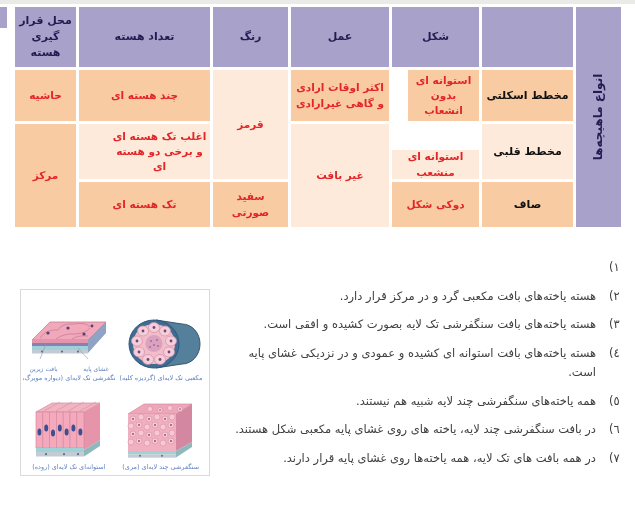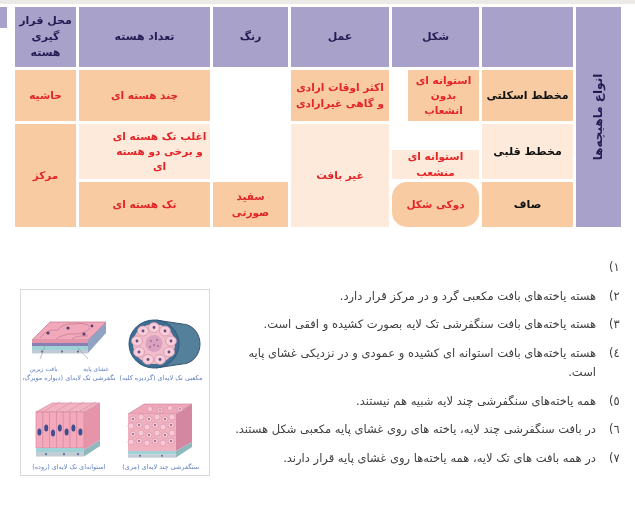--- a/index.html
+++ b/index.html
@@ -87,31 +87,32 @@
     <div class="cell hdr" style="grid-column:2;grid-row:1;"></div>
     <div class="cell hdr" style="grid-column:3;grid-row:1;">شکل</div>
     <div class="cell hdr" style="grid-column:4;grid-row:1;">عمل</div>
     <div class="cell hdr" style="grid-column:5;grid-row:1;">رنگ</div>
     <div class="cell hdr" style="grid-column:6;grid-row:1;">تعداد هسته</div>
     <div class="cell hdr" style="grid-column:7;grid-row:1;text-align:center;">محل قرار گیری هسته</div>
 
     <div class="cell dark blk" style="grid-column:2;grid-row:2;">مخطط اسکلتی</div>
     <div class="cell dark red" style="grid-column:3;grid-row:2;margin-left:16px;">استوانه ای بدون انشعاب</div>
     <div class="cell dark red" style="grid-column:4;grid-row:2;">اکثر اوقات ارادی و گاهی غیرارادی</div>
+    <div class="cell light red" style="grid-column:5;grid-row:2/4;">قرمز</div>
     <div class="cell dark red" style="grid-column:6;grid-row:2;">چند هسته ای</div>
     <div class="cell dark red" style="grid-column:7;grid-row:2;">حاشیه</div>
 
     <div class="cell light blk" style="grid-column:2;grid-row:3;">مخطط قلبی</div>
     <div class="cell light red" style="grid-column:3;grid-row:3;margin-top:26px;">استوانه ای منشعب</div>
     <div class="cell light red" style="grid-column:4;grid-row:3/5;">غیر بافت</div>
     <div class="cell light red" style="grid-column:6;grid-row:3;padding-left:33px;">اغلب تک هسته ای و برخی دو هسته ای</div>
     <div class="cell dark red" style="grid-column:7;grid-row:3/5;">مرکز</div>
 
     <div class="cell dark blk" style="grid-column:2;grid-row:4;">صاف</div>
-    <div class="cell dark red" style="grid-column:3;grid-row:4;border-radius:15px;">دوکی شکل</div>
+    <div class="cell dark red" style="grid-column:3;grid-row:4;">دوکی شکل</div>
     <div class="cell dark red" style="grid-column:5;grid-row:4;">سفید صورتی</div>
     <div class="cell dark red" style="grid-column:6;grid-row:4;">تک هسته ای</div>
   </div>
 
   <div class="notes">
     <div class="note">
       <span class="note-marker">١)</span>
     </div>
     <div class="note">
       <span class="note-marker">٢)</span>

